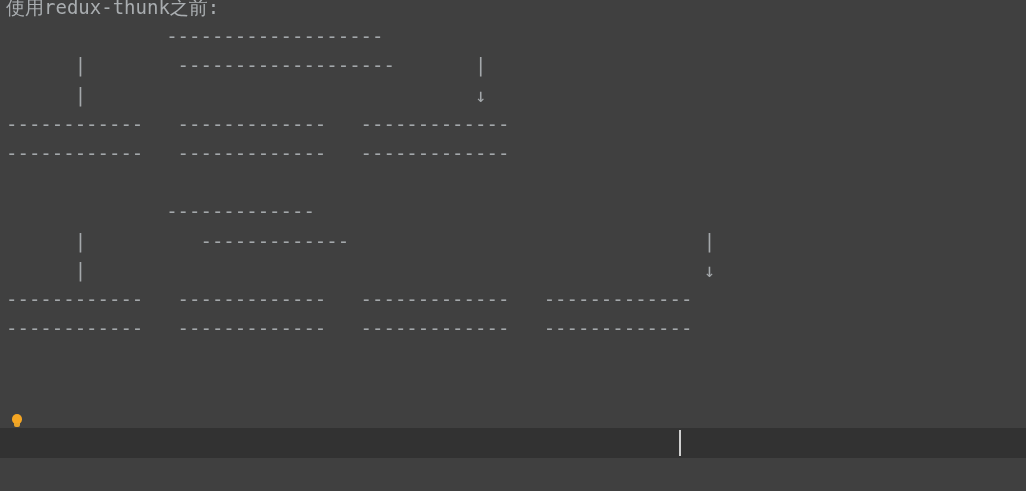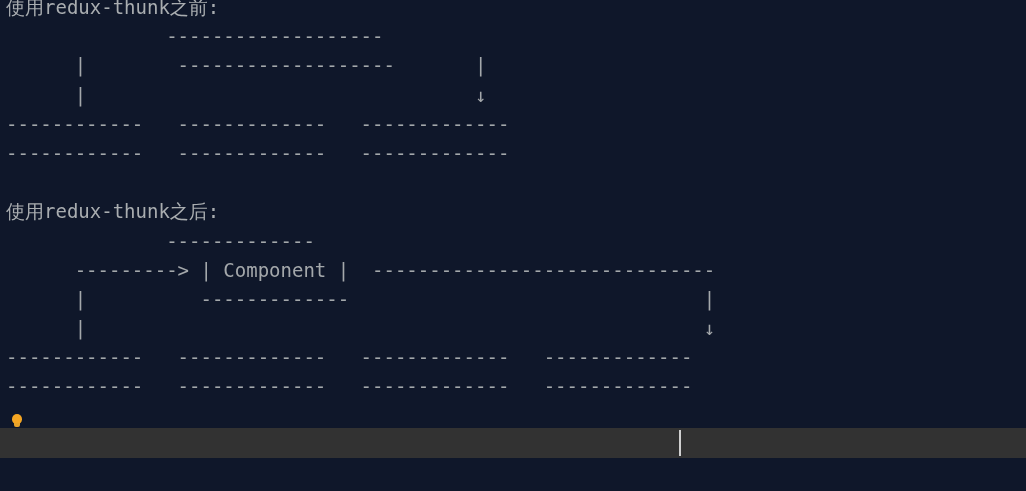--- a/index.html
+++ b/index.html
@@ -4,21 +4,21 @@
 <style>
   html, body {
     margin: 0;
     padding: 0;
     background: #2b2b2b;
   }
   #editor {
     position: relative;
     width: 1026px;
     height: 491px;
-    background: #0f172a;
+    background: #404040;
     overflow: hidden;
     font-family: "DejaVu Sans Mono", "Liberation Mono", monospace;
     font-size: 19px;
     line-height: 29.2px;
     color: #a9b7c6;
     -webkit-font-smoothing: antialiased;
   }
 
   
   .current-line {
@@ -102,23 +102,21 @@
 
     <div class="line heading">使用redux-thunk之前:</div>
     <div class="line art">              ------------------- </div>
     <div class="line art">      |        -------------------       |</div>
     <div class="line art">      |                                  ↓</div>
     <div class="line art">------------   -------------   -------------</div>
     <div class="line art">------------   -------------   -------------</div>
 
     <div class="line"></div>
 
-    <div class="line heading">使用redux-thunk之后:</div>
     <div class="line art">              -------------</div>
-    <div class="line art">      ---------&gt; | Component |  ------------------------------</div>
     <div class="line art">      |          -------------                               |</div>
     <div class="line art">      |                                                      ↓</div>
     <div class="line art">------------   -------------   -------------   -------------</div>
     <div class="line art">------------   -------------   -------------   -------------</div>
 
   </div>
 
   <div class="bulb" style="left:10px; top:414px;">
     <div class="glass"></div>
     <div class="base"></div>

